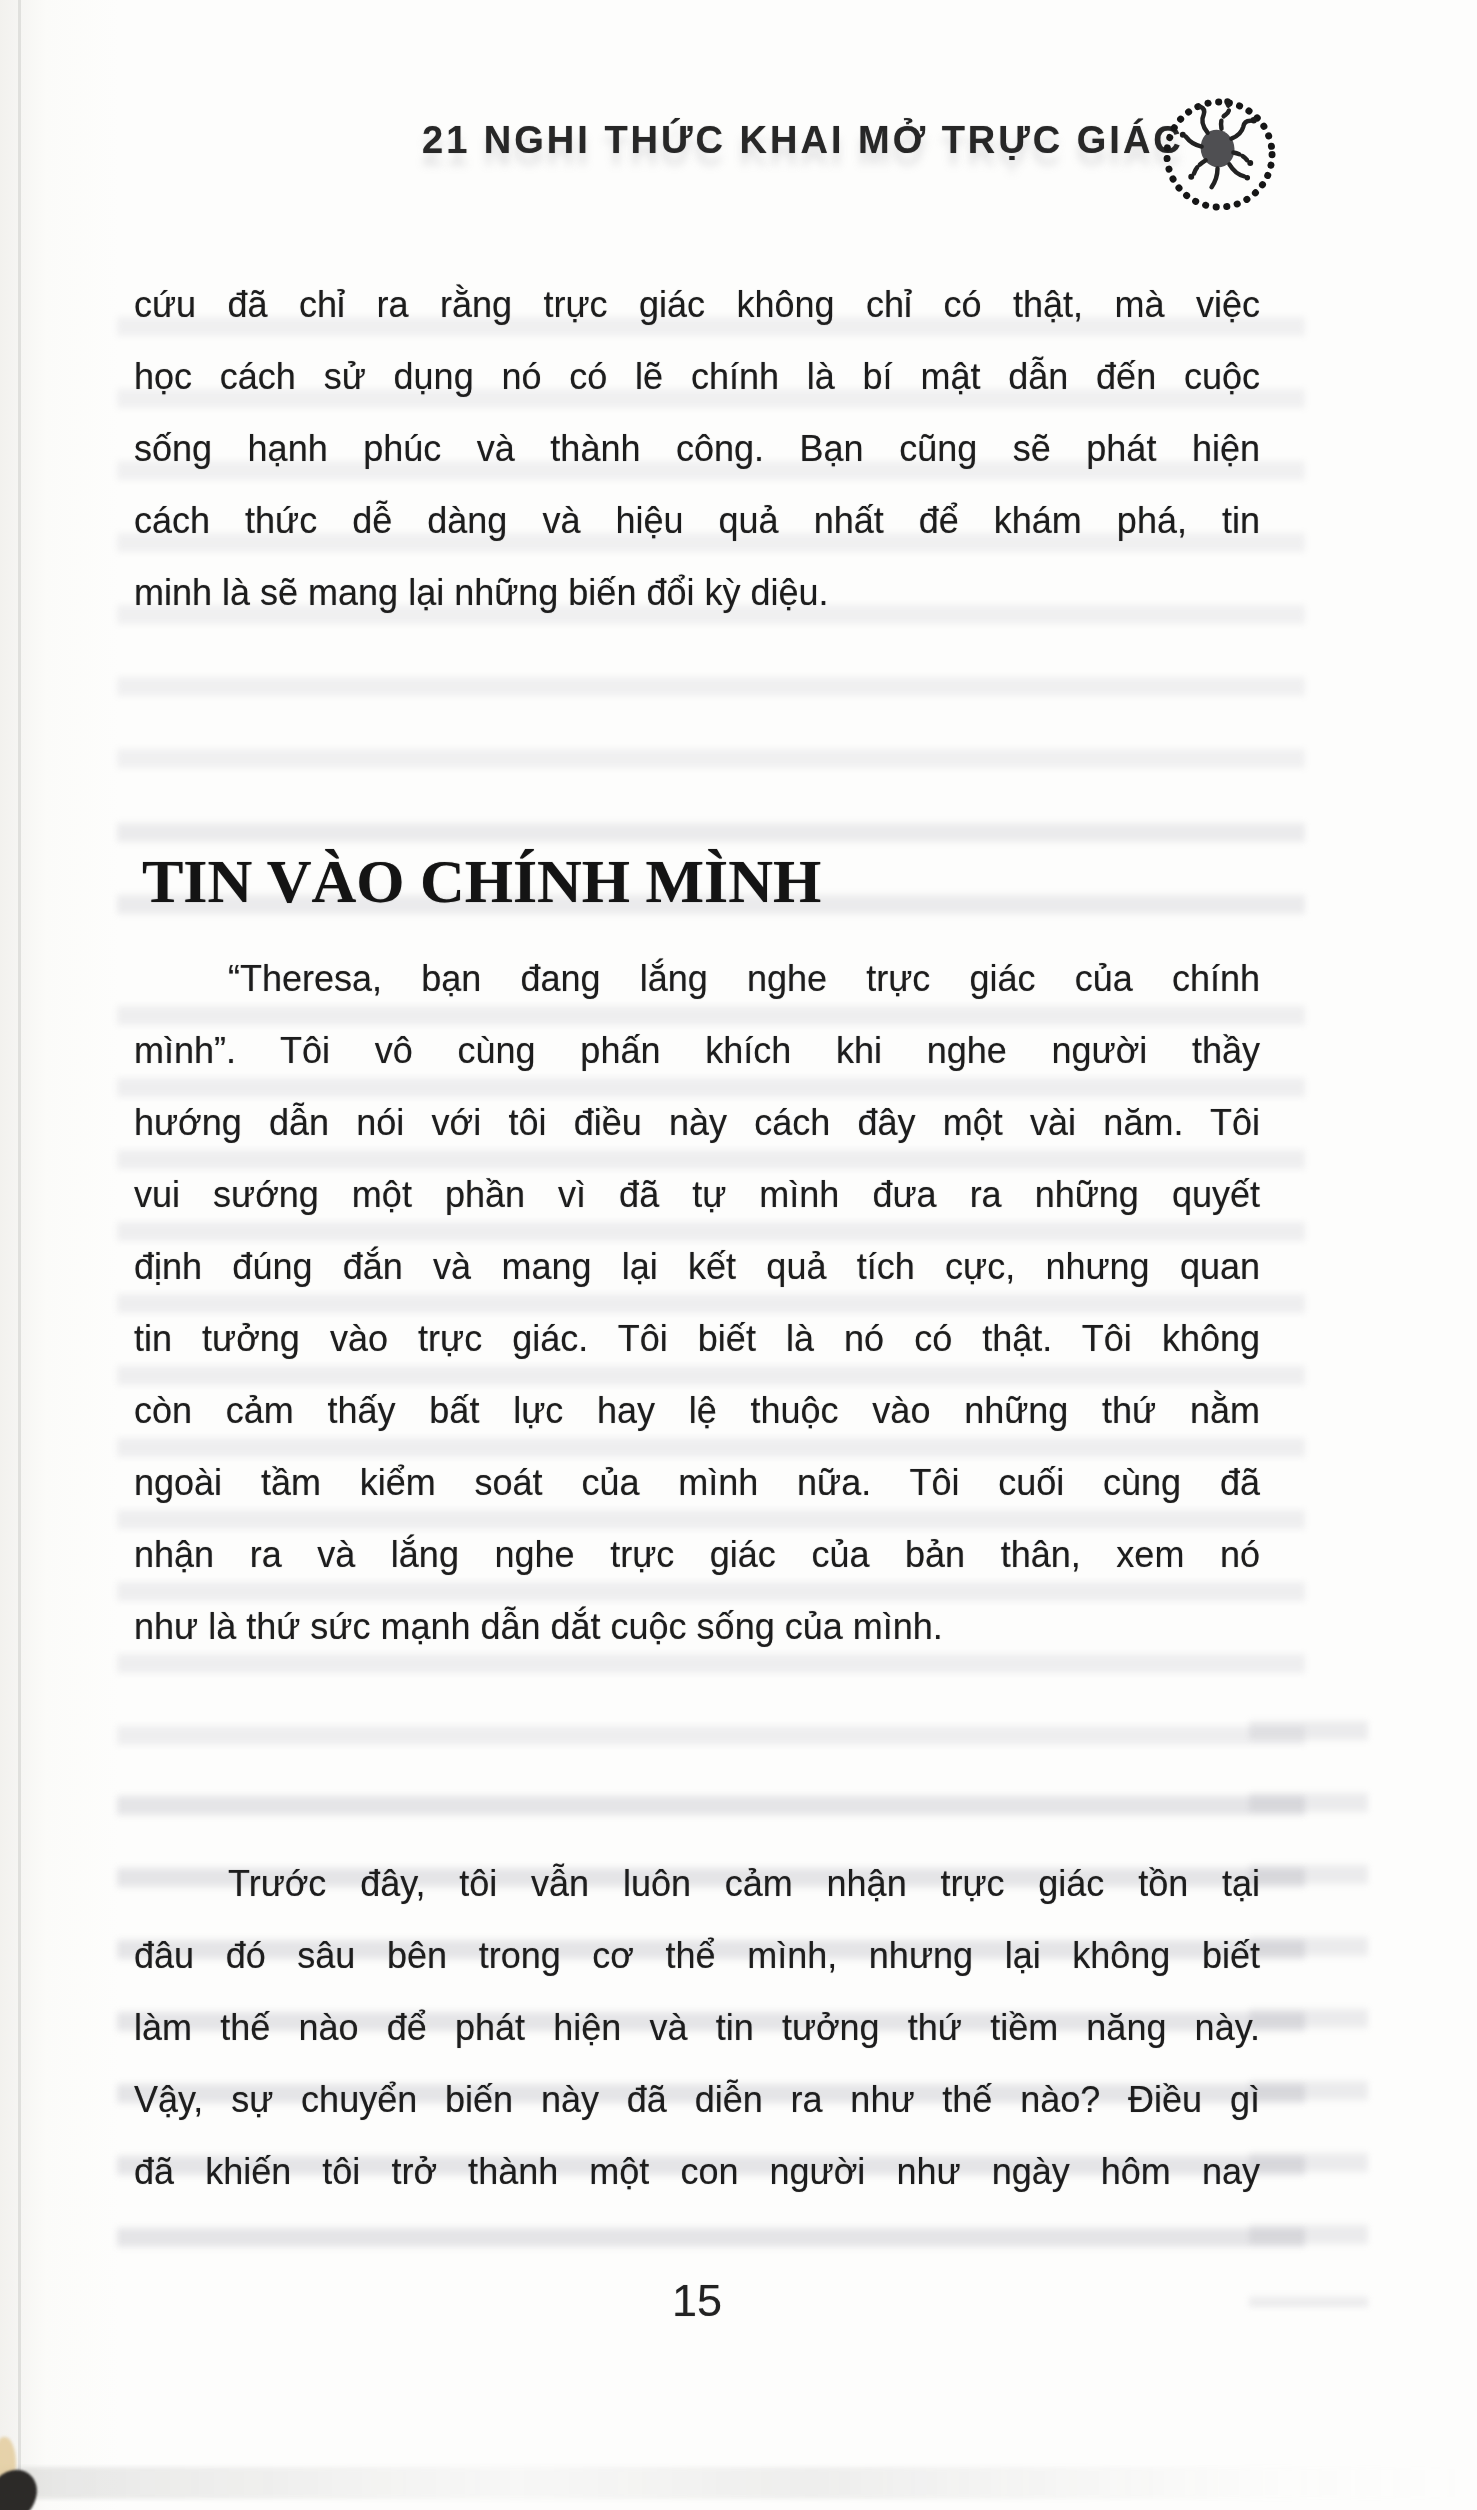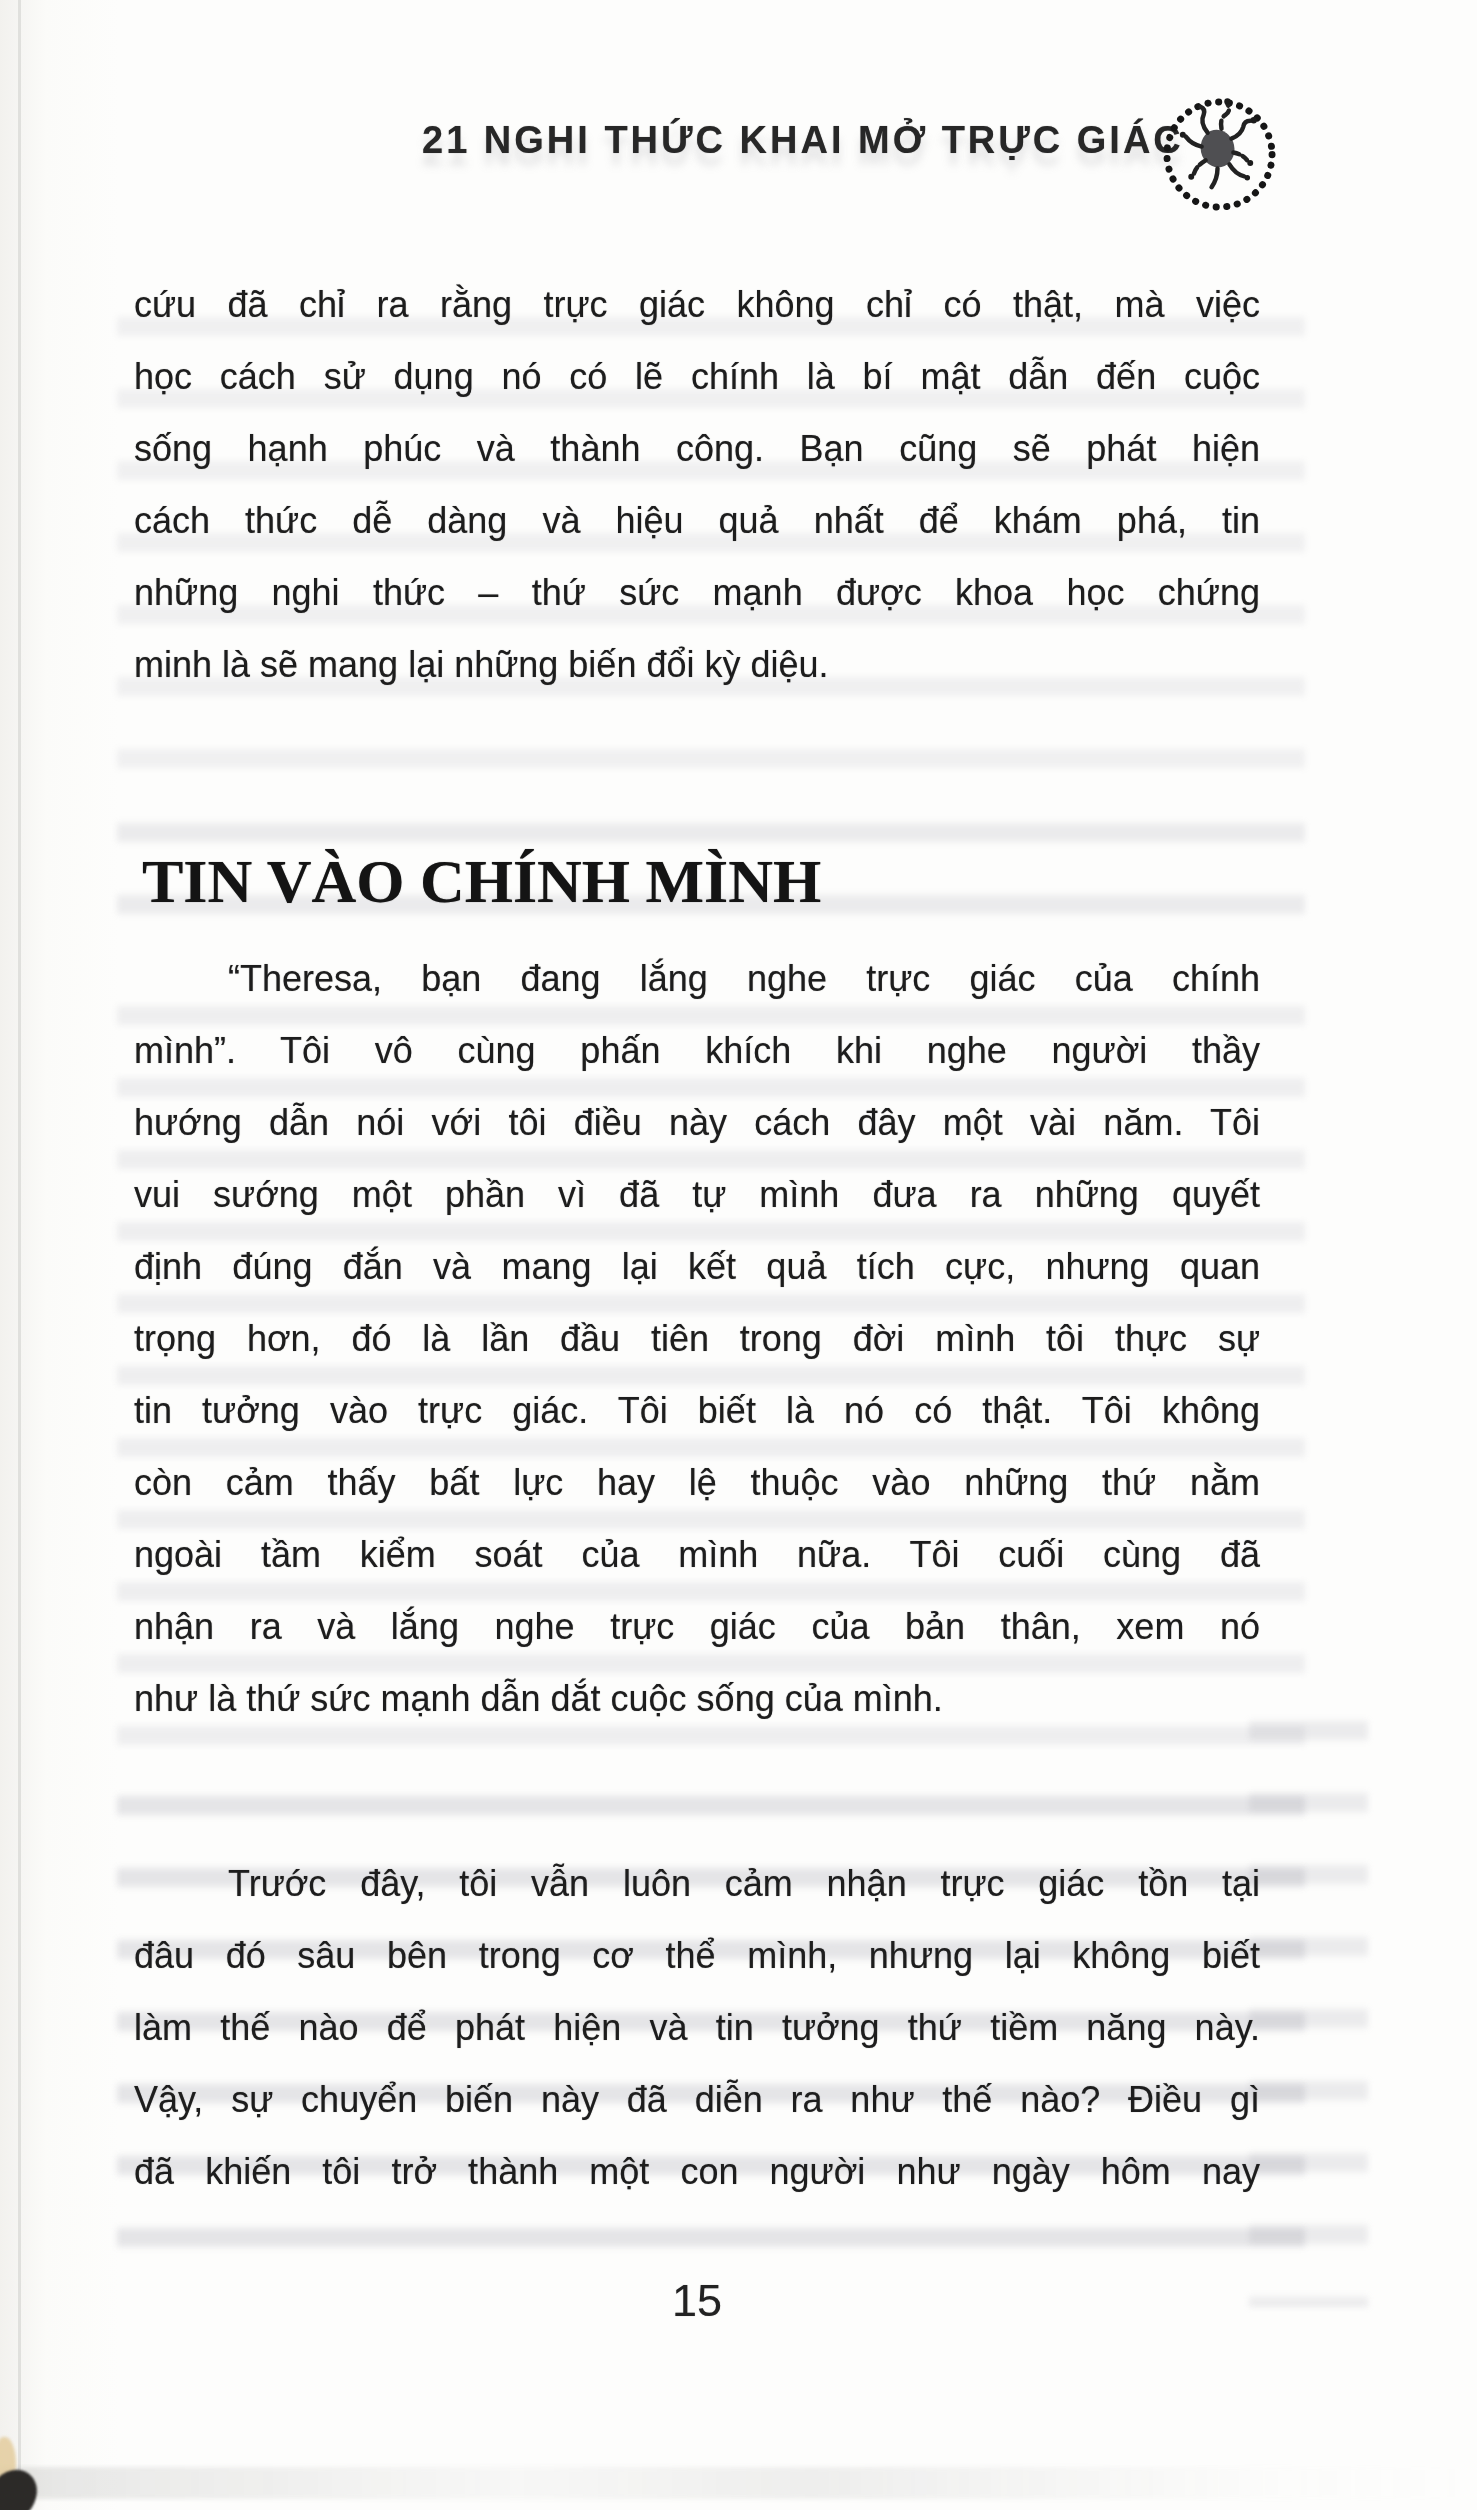--- a/index.html
+++ b/index.html
@@ -128,31 +128,29 @@
     </svg>
   </span>
 
   <div class="section-heading">TIN VÀO CHÍNH MÌNH</div>
 
   <div class="para p1">
     <div class="line">cứu đã chỉ ra rằng trực giác không chỉ có thật, mà việc</div>
     <div class="line">học cách sử dụng nó có lẽ chính là bí mật dẫn đến cuộc</div>
     <div class="line">sống hạnh phúc và thành công. Bạn cũng sẽ phát hiện</div>
     <div class="line">cách thức dễ dàng và hiệu quả nhất để khám phá, tin</div>
-    <div class="line">những nghi thức – thứ sức mạnh được khoa học chứng</div>
     <div class="line end">minh là sẽ mang lại những biến đổi kỳ diệu.</div>
   </div>
 
   <div class="para p2">
     <div class="line first">“Theresa, bạn đang lắng nghe trực giác của chính</div>
     <div class="line">mình”. Tôi vô cùng phấn khích khi nghe người thầy</div>
     <div class="line">hướng dẫn nói với tôi điều này cách đây một vài năm. Tôi</div>
     <div class="line">vui sướng một phần vì đã tự mình đưa ra những quyết</div>
     <div class="line">định đúng đắn và mang lại kết quả tích cực, nhưng quan</div>
-    <div class="line">trọng hơn, đó là lần đầu tiên trong đời mình tôi thực sự</div>
     <div class="line">tin tưởng vào trực giác. Tôi biết là nó có thật. Tôi không</div>
     <div class="line">còn cảm thấy bất lực hay lệ thuộc vào những thứ nằm</div>
     <div class="line">ngoài tầm kiểm soát của mình nữa. Tôi cuối cùng đã</div>
     <div class="line">nhận ra và lắng nghe trực giác của bản thân, xem nó</div>
     <div class="line end">như là thứ sức mạnh dẫn dắt cuộc sống của mình.</div>
   </div>
 
   <div class="para p3">
     <div class="line first">Trước đây, tôi vẫn luôn cảm nhận trực giác tồn tại</div>
     <div class="line">đâu đó sâu bên trong cơ thể mình, nhưng lại không biết</div>

